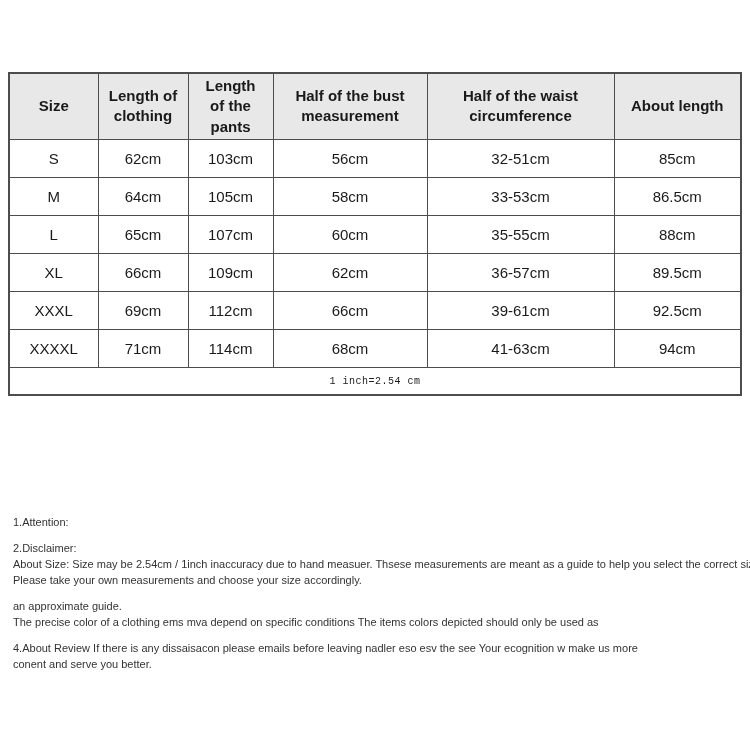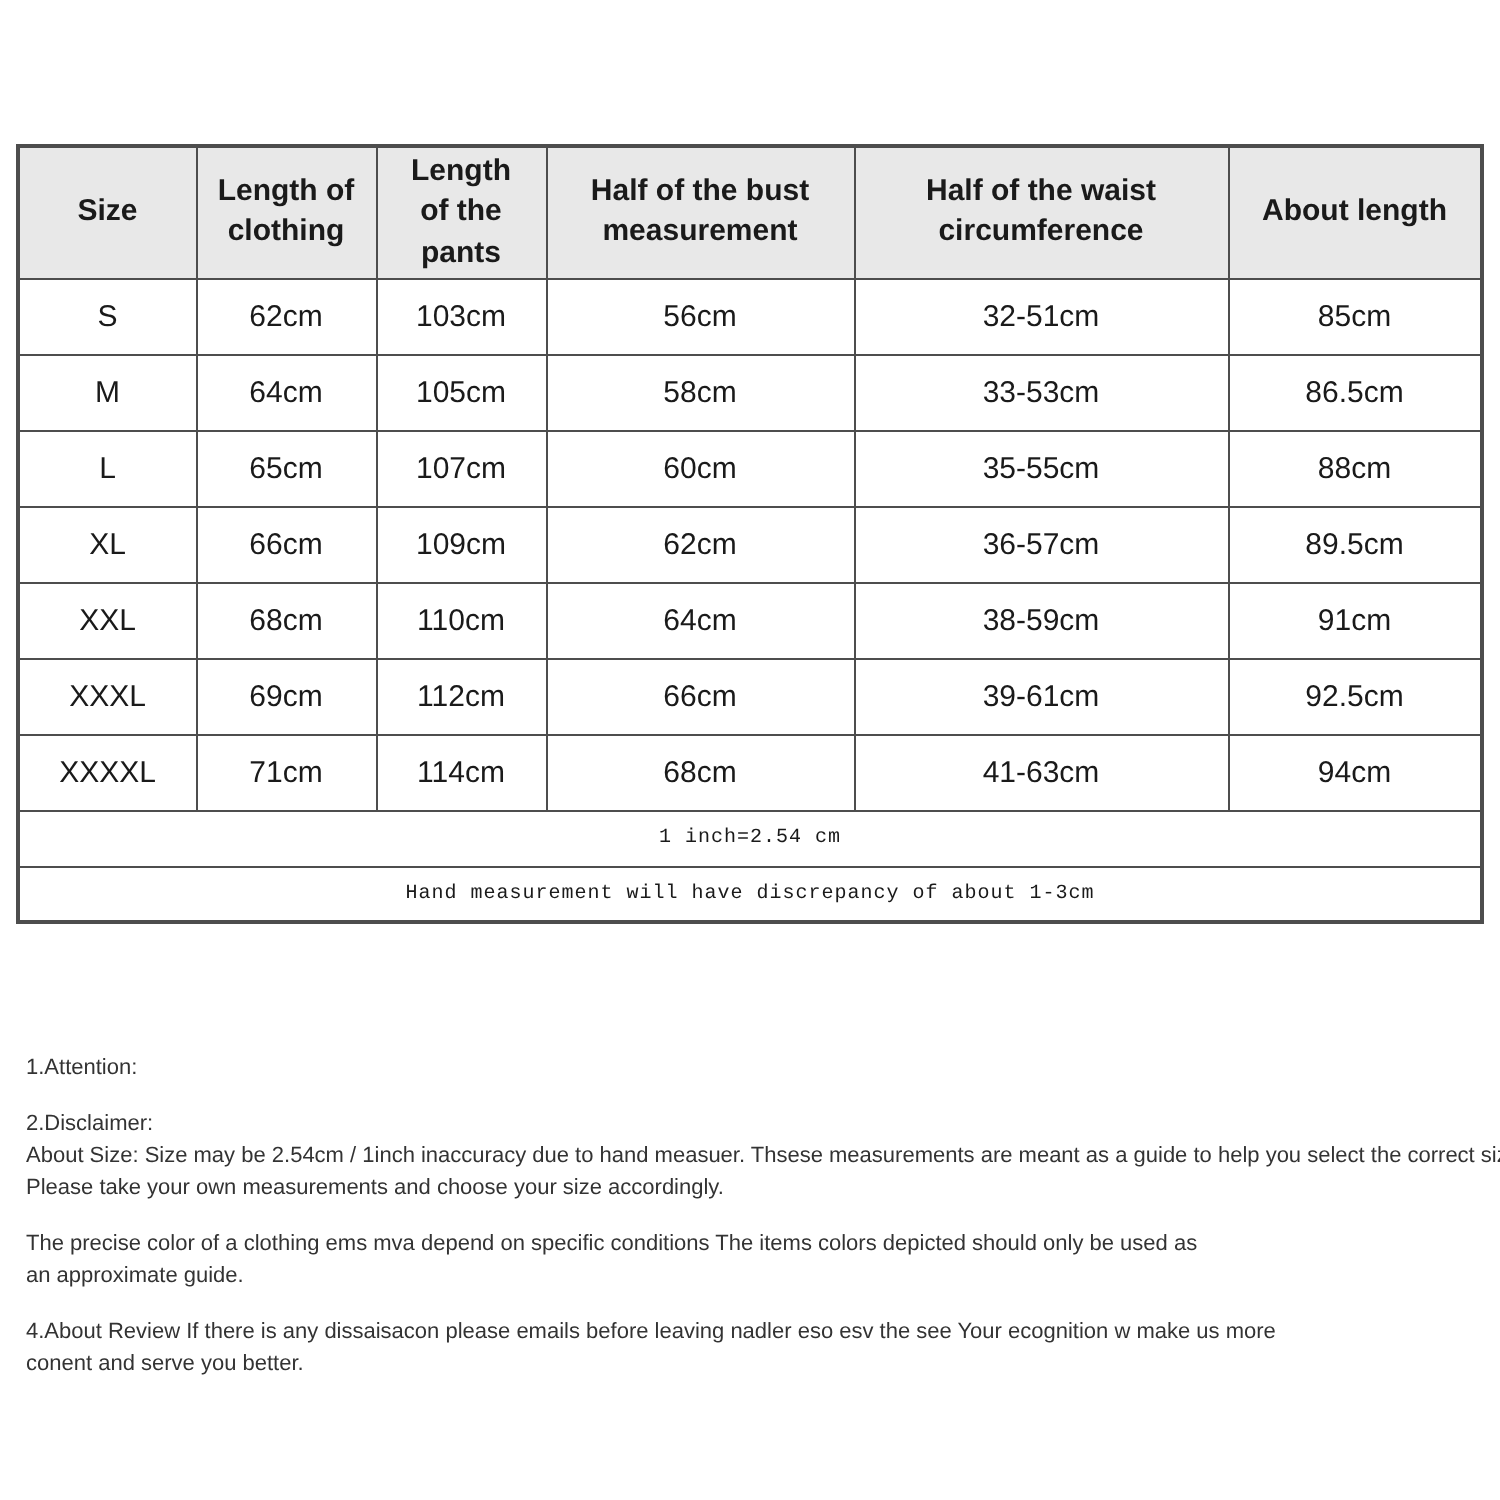--- a/index.html
+++ b/index.html
@@ -58,21 +58,21 @@
     letter-spacing: 0.5px;
   }
   .notes {
     position: absolute;
     left: 13px; top: 514px;
     width: 732px;
     color: var(--note-text);
     font-size: 11px;
     line-height: 16px;
   }
-  .note-section { margin: 12px 0 10px 0; }
+  .note-section { margin: 0 0 10px 0; }
   .note-line { white-space: nowrap; }
 </style>
 </head>
 <body>
 
 <div class="canvas">
 
   <table class="size-chart">
     <colgroup>
       <col style="width:89px">
@@ -119,64 +119,53 @@
       </tr>
       <tr>
         <td>XL</td>
         <td>66cm</td>
         <td>109cm</td>
         <td>62cm</td>
         <td>36-57cm</td>
         <td>89.5cm</td>
       </tr>
       <tr>
-        <td>XXL</td>
-        <td>68cm</td>
-        <td>110cm</td>
-        <td>64cm</td>
-        <td>38-59cm</td>
-        <td>91cm</td>
-      </tr>
-      <tr>
         <td>XXXL</td>
         <td>69cm</td>
         <td>112cm</td>
         <td>66cm</td>
         <td>39-61cm</td>
         <td>92.5cm</td>
       </tr>
       <tr>
         <td>XXXXL</td>
         <td>71cm</td>
         <td>114cm</td>
         <td>68cm</td>
         <td>41-63cm</td>
         <td>94cm</td>
       </tr>
       <tr class="footnote-row">
         <td colspan="6">1 inch=2.54 cm</td>
       </tr>
-      <tr class="footnote-row">
-        <td colspan="6">Hand measurement will have discrepancy of about 1-3cm</td>
-      </tr>
     </tbody>
   </table>
 
   <div class="notes">
     <div class="note-section">
       <div class="note-line">1.Attention:</div>
     </div>
     <div class="note-section">
       <div class="note-line">2.Disclaimer:</div>
       <div class="note-line">About Size: Size may be 2.54cm / 1inch inaccuracy due to hand measuer. Thsese measurements are meant as a guide to help you select the correct size.</div>
       <div class="note-line">Please take your own measurements and choose your size accordingly.</div>
     </div>
     <div class="note-section">
+      <div class="note-line">an approximate guide.</div>
       <div class="note-line">The precise color of a clothing ems mva depend on specific conditions The items colors depicted should only be used as</div>
-      <div class="note-line">an approximate guide.</div>
     </div>
     <div class="note-section">
       <div class="note-line">4.About Review If there is any dissaisacon please emails before leaving nadler eso esv the see Your ecognition w make us more</div>
       <div class="note-line">conent and serve you better.</div>
     </div>
   </div>
 
 </div>
 
 </body></html>

